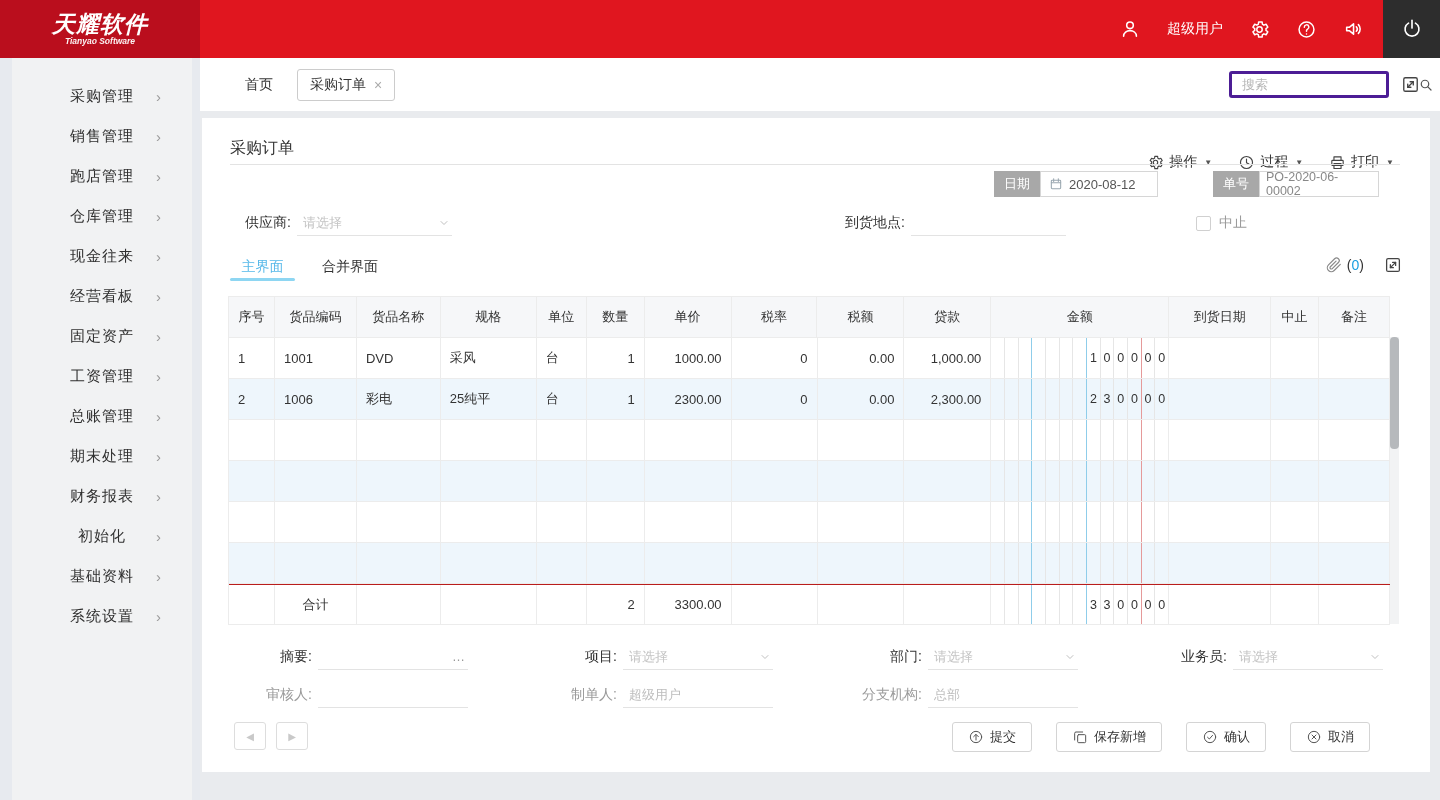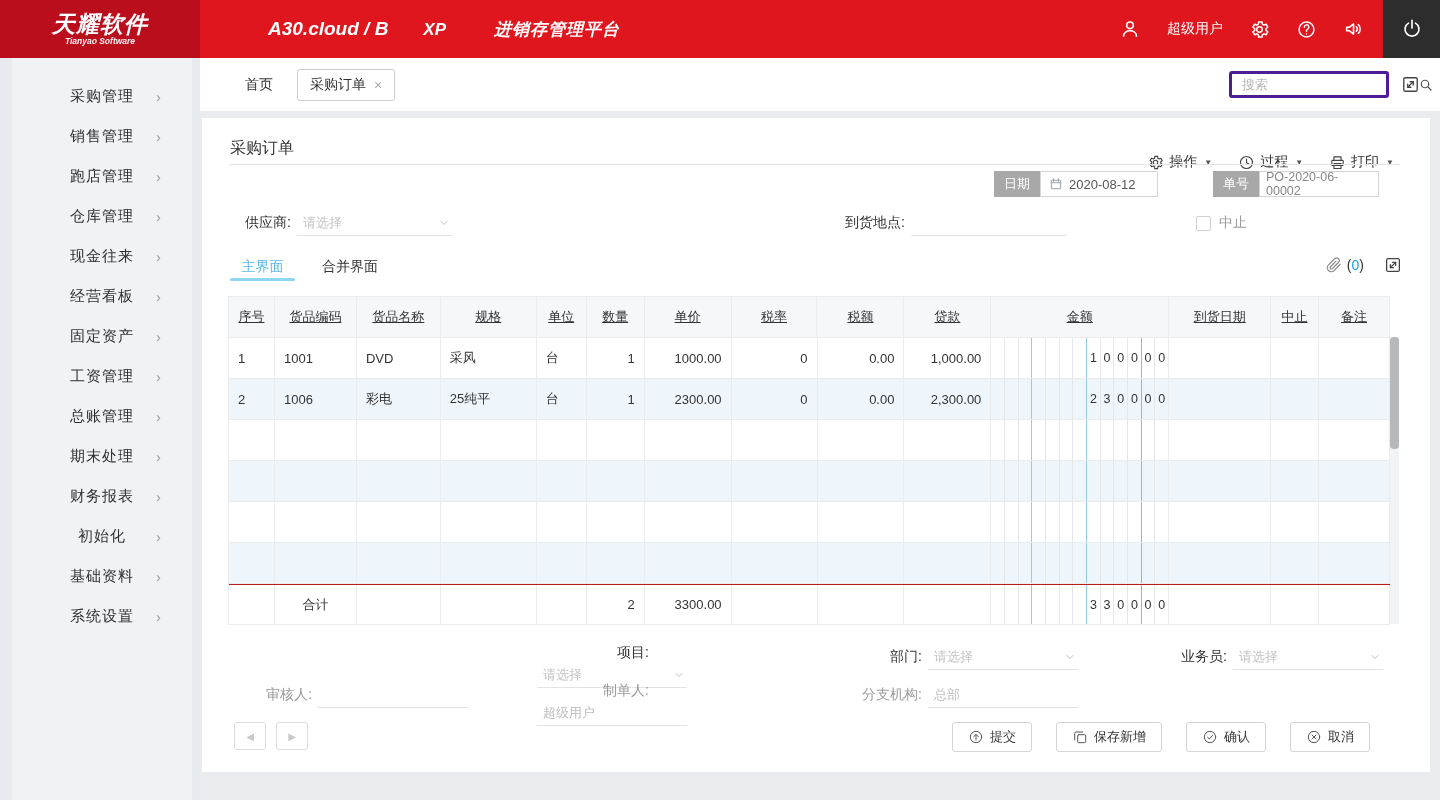--- a/index.html
+++ b/index.html
@@ -76,57 +76,52 @@
 
   
   .tbl { position:absolute; left:26px; top:178px; width:1162px; border-top:1px solid #ececec; border-left:1px solid #ececec; font-size:13px; }
   .trow { display:flex; height:41px; border-bottom:1px solid #ececec; background:#fff; }
   .trow.alt { background:#eef6fc; }
   .trow.head { background:#f6f7f9; }
   .trow.total { border-top:1px solid #b91c1c; }
   .tcell { border-right:1px solid #ececec; display:flex; align-items:center; padding:0 9px; overflow:hidden; white-space:nowrap; }
   .tcell.r { justify-content:flex-end; }
   .tcell.c { justify-content:center; }
-  .tcell.hd { justify-content:center; padding:0 4px;text-decoration:underline; }
+  .tcell.hd { justify-content:center; padding:0 4px; }
   .tcell.amt { padding:0; }
   .amt-grid { display:flex; width:100%; height:100%; }
   .amt-cell { flex:1; border-right:1px solid #e6e6e6; display:flex; align-items:center; justify-content:center; font-size:12.5px; color:#333; }
   .amt-cell.blue { border-right-color:#8fcdea; }
   .amt-cell.red { border-right-color:#e59a9a; }
   .amt-cell.last { border-right:none; }
   .tscroll { position:absolute; left:1188px; top:219px; width:9px; height:287px; background:#f2f3f4; }
   .tscroll .thumb { position:absolute; top:0; left:0; width:9px; height:112px; background:#b6b9bc; border-radius:4px; cursor:pointer; }
 
   
   .fr { position:absolute; left:0; right:0; height:30px; }
   .fr1 { top:526px; } .fr2 { top:564px; }
   .fgrp { position:absolute; display:flex; align-items:center; }
   .fgrp .lb { width:80px; text-align:right; font-size:14px; margin-right:6px; white-space:nowrap; }
   .fgrp .u-input { width:150px; }
   .more-dots { color:#999; font-size:13px; letter-spacing:1px; cursor:pointer; }
-  .g-l1 { left:30px; } .g-l2 { left:335px;flex-direction:column; } .g-l3 { left:640px; } .g-l4 { left:945px; }
+  .g-l1 { left:30px; } .g-l2 { left:335px; } .g-l3 { left:640px; } .g-l4 { left:945px; }
 
   
   .nav-btns { position:absolute; left:32px; top:604px; display:flex; gap:10px; }
   .nav-btn { width:32px; height:28px; border:1px solid #ddd; border-radius:3px; background:#fff; color:#c9c9c9; font-size:10px; display:flex; align-items:center; justify-content:center; cursor:pointer; }
   .act-btns { position:absolute; right:60px; top:604px; display:flex; gap:24px; }
   .abtn { height:30px; border:1px solid #d4d4d4; border-radius:3px; background:#fff; display:flex; align-items:center; gap:6px; padding:0 15px; font-size:13px; color:#333; cursor:pointer; }
 </style>
 </head>
 <body>
 
 <div class="app-header">
   <div class="logo-block">
     <div class="logo-title">天耀软件</div>
     <div class="logo-sub">Tianyao Software</div>
-  </div>
-  <div class="product">
-    <span class="p1">A30.cloud / B</span>
-    <span class="p2">XP</span>
-    <span class="p3">进销存管理平台</span>
   </div>
   <div class="header-right">
     <span class="hicon" id="ic-user">
         <svg width="22" height="22" viewBox="0 0 24 24" fill="none" stroke="#fff" stroke-width="1.7" stroke-linecap="round" stroke-linejoin="round">
           <circle cx="12" cy="8" r="3.6"></circle>
           <path d="M5 20c0-4.2 3.5-6.2 7-6.2s7 2 7 6.2"></path>
         </svg>
       </span>
     <span class="uname">超级用户</span>
     <span class="hicon" id="ic-gear">
@@ -593,20 +588,27 @@
         <span class="tcell c" style="width:102px"></span>
         <span class="tcell c" style="width:48px"></span>
         <span class="tcell c" style="width:71px"></span>
       </div>
     </div>
   <div class="tscroll">
       <div class="thumb"></div>
     </div>
 
   <div class="fr fr1">
+    <span class="fgrp g-l1">
+      <span class="lb">摘要:</span>
+      <span class="u-input">
+        <span class="val"></span>
+        <span class="more-dots">…</span>
+      </span>
+    </span>
     <span class="fgrp g-l2">
       <span class="lb">项目:</span>
       <span class="u-input">
         <span class="ph">请选择</span>
         <span id="ic-car2">
             <svg width="12" height="12" viewBox="0 0 24 24" fill="none" stroke="#c0c0c0" stroke-width="2" stroke-linecap="round" stroke-linejoin="round">
               <polyline points="6 9 12 15 18 9"></polyline>
             </svg>
           </span>
       </span>

